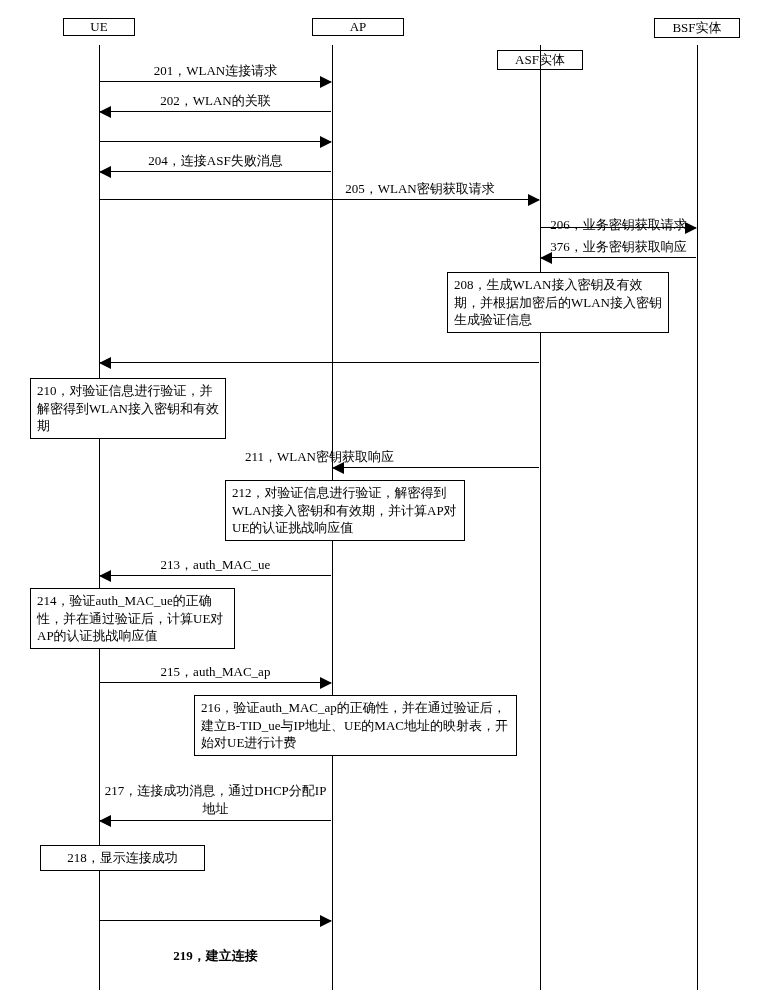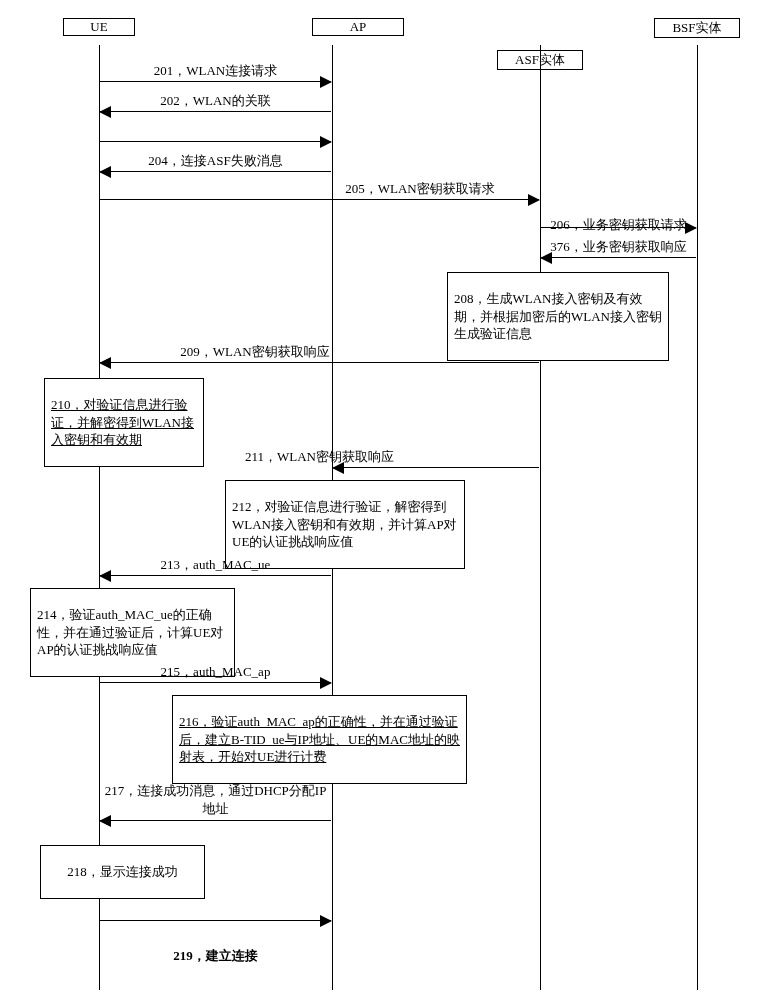--- a/index.html
+++ b/index.html
@@ -53,21 +53,21 @@
   }
   .msg-label {
     position: absolute;
     white-space: nowrap;
     text-align: center;
   }
   .note-box {
     position: absolute;
     border: 1.5px solid #000;
     background: #fff;
-    padding: 17px 6px;
+    padding: 3px 6px;
     box-sizing: border-box;
     line-height: 1.35;
   }
 </style>
 </head>
 <body>
 
 <div class="canvas">
 
   <div class="actor-box" style="left:63px; top:18px; width:72px;">UE</div>
@@ -96,38 +96,37 @@
 
   <div class="msg-line arrow-right" style="left:541px; top:227px; width:155px;"></div>
   <div class="msg-label" style="left:541px; top:208px; width:155px;margin-top:8px;">206，业务密钥获取请求</div>
 
   <div class="msg-line arrow-left" style="left:541px; top:257px; width:155px;"></div>
   <div class="msg-label" style="left:541px; top:238px; width:155px;">376，业务密钥获取响应</div>
 
   <div class="note-box" style="left:447px; top:272px; width:222px;">208，生成WLAN接入密钥及有效期，并根据加密后的WLAN接入密钥生成验证信息</div>
 
   <div class="msg-line arrow-left" style="left:100px; top:362px; width:439px;"></div>
-  <div class="msg-label" style="left:100px; top:343px; width:310px;">209，WLAN密钥获取响应</div>
 
-  <div class="note-box" style="left:44px; top:378px; width:160px;text-decoration:underline;">210，对验证信息进行验证，并解密得到WLAN接入密钥和有效期</div>
+  <div class="note-box" style="left:30px; top:378px; width:196px;">210，对验证信息进行验证，并解密得到WLAN接入密钥和有效期</div>
 
   <div class="msg-line arrow-left" style="left:333px; top:467px; width:206px;"></div>
   <div class="msg-label" style="left:100px; top:448px; width:439px;">211，WLAN密钥获取响应</div>
 
   <div class="note-box" style="left:225px; top:480px; width:240px;">212，对验证信息进行验证，解密得到WLAN接入密钥和有效期，并计算AP对UE的认证挑战响应值</div>
 
   <div class="msg-line arrow-left" style="left:100px; top:575px; width:231px;"></div>
   <div class="msg-label" style="left:100px; top:556px; width:231px;font-family:Liberation Serif, serif;">213，auth_MAC_ue</div>
 
   <div class="note-box" style="left:30px; top:588px; width:205px;">214，验证auth_MAC_ue的正确性，并在通过验证后，计算UE对AP的认证挑战响应值</div>
 
   <div class="msg-line arrow-right" style="left:100px; top:682px; width:231px;"></div>
   <div class="msg-label" style="left:100px; top:663px; width:231px;">215，auth_MAC_ap</div>
 
-  <div class="note-box" style="left:172px; top:695px; width:295px;text-decoration:underline;">216，验证auth_MAC_ap的正确性，并在通过验证后，建立B-TID_ue与IP地址、UE的MAC地址的映射表，开始对UE进行计费</div>
+  <div class="note-box" style="left:194px; top:695px; width:323px;">216，验证auth_MAC_ap的正确性，并在通过验证后，建立B-TID_ue与IP地址、UE的MAC地址的映射表，开始对UE进行计费</div>
 
   <div class="msg-line arrow-left" style="left:100px; top:820px; width:231px;"></div>
   <div class="msg-label" style="left:100px; top:782px; width:231px; white-space:normal;">217，连接成功消息，通过DHCP分配IP地址</div>
 
   <div class="note-box" style="left:40px; top:845px; width:165px; text-align:center;">218，显示连接成功</div>
 
   <div class="msg-line arrow-right" style="left:100px; top:920px; width:231px;"></div>
   <div class="msg-label" style="left:100px; top:947px; width:231px;font-weight:bold;">219，建立连接</div>
 
 </div>

